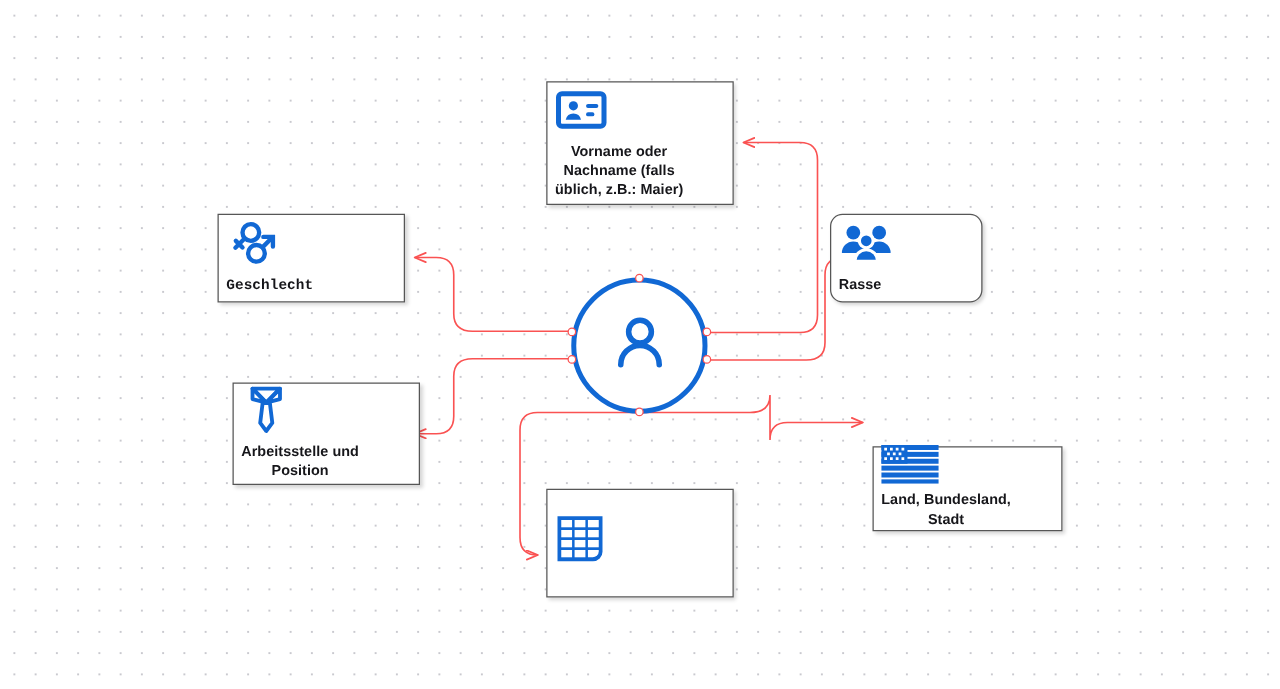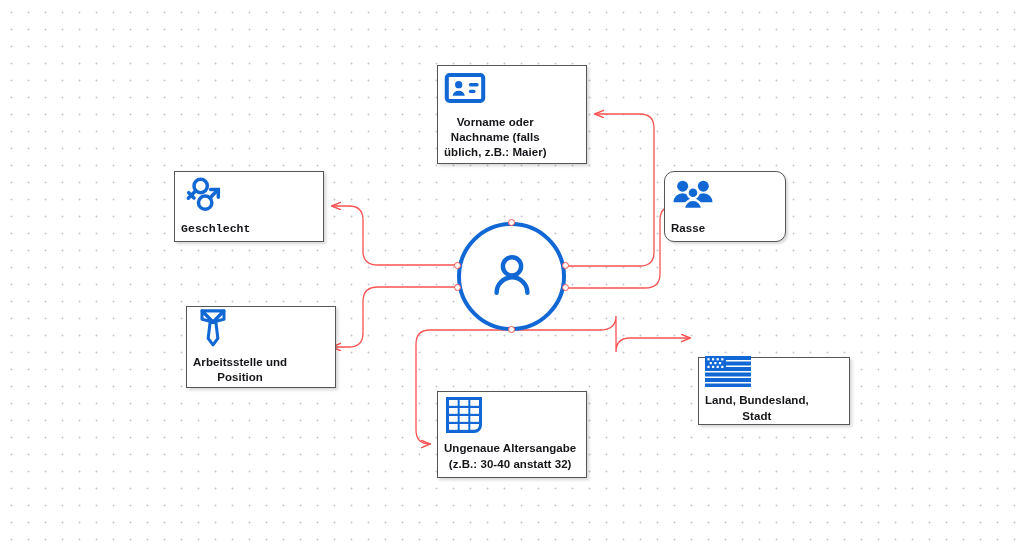--- a/index.html
+++ b/index.html
@@ -244,17 +244,15 @@
           <rect x="15.8" y="7.8" width="5.2" height="3.5"></rect>
           <rect x="3.0" y="12.6" width="5.2" height="3.5"></rect>
           <rect x="9.4" y="12.6" width="5.2" height="3.5"></rect>
           <rect x="15.8" y="12.6" width="5.2" height="3.5"></rect>
           <rect x="3.0" y="17.4" width="5.2" height="3.5"></rect>
           <rect x="9.4" y="17.4" width="5.2" height="3.5"></rect>
           <path d="M15.8 17.4 H21.0 V18.0 A2.9 2.9 0 0 1 18.1 20.9 H15.8 Z"></path>
         </g>
       </svg>
     </span>
-    <span class="label">Ungenaue Altersangabe
-(z.B.: 30-40 anstatt 32)</span>
   </div>
 
 </div>
 
 </body></html>

